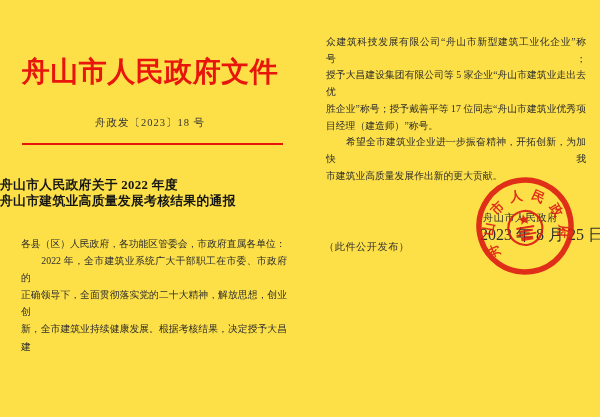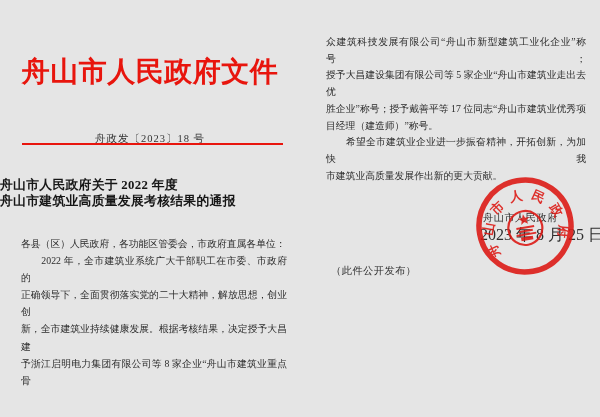--- a/index.html
+++ b/index.html
@@ -1,32 +1,32 @@
 <!DOCTYPE html>
 <html style="--header-red: #e8150d; --seal-red: #dd1712;"><head>
 <meta charset="utf-8">
 <style>
   html,body { margin:0; padding:0; background:#ffffff; }
   #stage {
     position:relative; width:600px; height:417px; background:#ffffff;
     overflow:hidden; font-family:"Liberation Serif", serif; color:#2b2b2b;
   }
-  .page { position:absolute; top:0; width:300px; height:417px; background:#e5e5e5; }
+  .page { position:absolute; top:0; width:300px; height:417px; background:#fde047; }
   .page.left  { left:0; }
   .page.right { left:300px; }
 
   
   .red-header {
     position:absolute; left:0; right:0; top:53px; text-align:center;
     font-size:28px; font-weight:bold; letter-spacing:0.5px;
     color:var(--header-red,#e8150d);
     font-family:"Liberation Serif", serif; white-space:nowrap;
   }
   .doc-number {
-    position:absolute; left:0; right:0; top:132px; text-align:center;
+    position:absolute; left:0; right:0; top:116px; text-align:center;
     font-size:10.5px; color:#333; letter-spacing:1px;
   }
   .red-rule {
     position:absolute; left:22px; top:143px; width:261px; height:2px;
     background:var(--header-red,#e8150d);
   }
   .doc-title {
     position:absolute; left:0; right:0; top:177px; 
     font-size:12.8px; font-weight:bold; color:#161616; line-height:16px;
     letter-spacing:0.3px; white-space:nowrap;
@@ -48,43 +48,42 @@
   }
   .issue-date {
     position:absolute; left:180px; top:225px; font-size:16px; color:#2e2e2e;
     white-space:nowrap;
   }
   .seal {
     position:absolute; left:173px; top:174px; width:104px; height:104px;
     opacity:0.88; pointer-events:none;
   }
   .release-note {
-    position:absolute; left:31px; top:240px; font-size:10.2px; color:#2b2b2b;
-    white-space:nowrap; letter-spacing:0.5px;margin-top:24px;
+    position:absolute; left:24px; top:240px; font-size:10.2px; color:#2b2b2b;
+    white-space:nowrap; letter-spacing:0.5px;
   }
 </style>
 </head>
 <body>
 
 <div id="stage">
 
   <div class="page left">
     <div class="red-header">舟山市人民政府文件</div>
     <div class="doc-number">舟政发〔2023〕18 号</div>
     <div class="red-rule"></div>
     <div class="doc-title">
       <div>舟山市人民政府关于 2022 年度</div>
       <div>舟山市建筑业高质量发展考核结果的通报</div>
     </div>
     <div class="body left-body">
         <div class="tline tline-end">各县（区）人民政府，各功能区管委会，市政府直属各单位：</div>
         <div class="tline">　　2022 年，全市建筑业系统广大干部职工在市委、市政府的</div>
         <div class="tline">正确领导下，全面贯彻落实党的二十大精神，解放思想，创业创</div>
         <div class="tline">新，全市建筑业持续健康发展。根据考核结果，决定授予大昌建</div>
-        <div class="tline">予浙江启明电力集团有限公司等 8 家企业“舟山市建筑业重点骨</div>
       </div>
   </div>
 
   <div class="page right">
     <div class="body right-body">
         <div class="tline">众建筑科技发展有限公司“舟山市新型建筑工业化企业”称号；</div>
         <div class="tline">授予大昌建设集团有限公司等 5 家企业“舟山市建筑业走出去优</div>
         <div class="tline">胜企业”称号；授予戴善平等 17 位同志“舟山市建筑业优秀项</div>
         <div class="tline tline-end">目经理（建造师）”称号。</div>
         <div class="tline">　　希望全市建筑业企业进一步振奋精神，开拓创新，为加快我</div>

